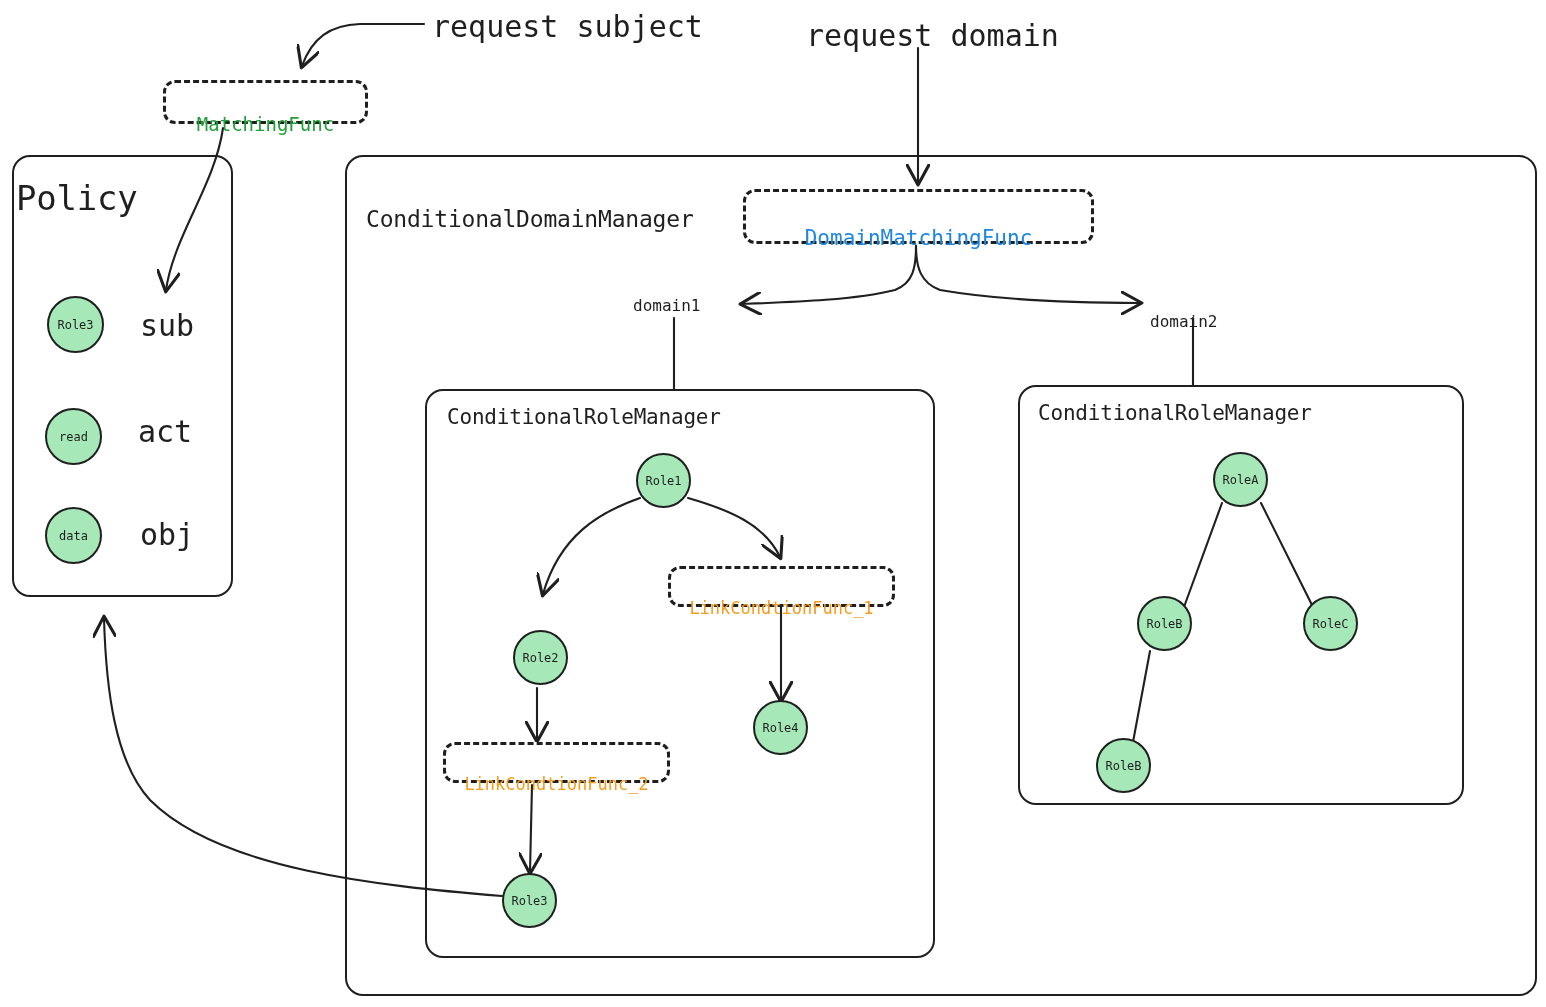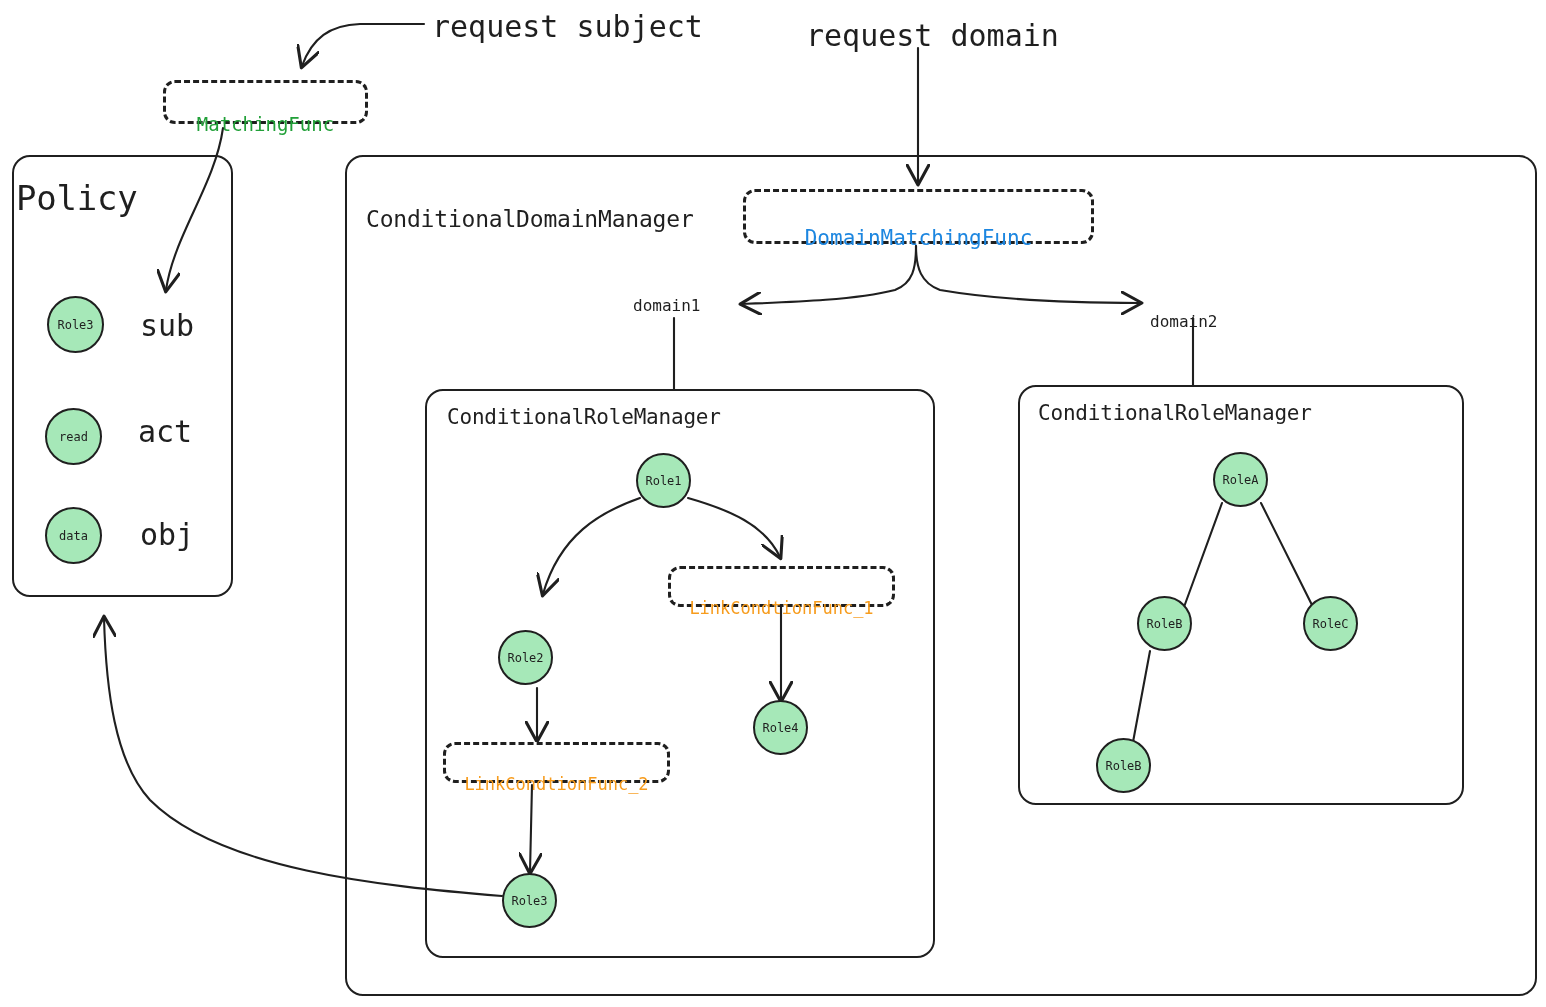--- a/index.html
+++ b/index.html
@@ -151,21 +151,21 @@
   <div class="plain-label sm-label" style="left:633px; top:296px;">domain1</div>
   <div class="plain-label sm-label" style="left:1150px; top:312px;">domain2</div>
 
   <div class="box" style="left:425px; top:389px; width:510px; height:569px;"></div>
   <div class="box-title" style="left:447px; top:405px; font-size:21px;">ConditionalRoleManager</div>
 
   <div class="circle" style="left:636px; top:453px; width:55px; height:55px;">
     <span>Role1</span>
   </div>
 
-  <div class="circle" style="left:498px; top:630px; width:55px; height:55px;text-align:right;">
+  <div class="circle" style="left:513px; top:630px; width:55px; height:55px;text-align:right;">
     <span>Role2</span>
   </div>
 
   <div class="circle" style="left:502px; top:873px; width:55px; height:55px;">
     <span>Role3</span>
   </div>
 
   <div class="circle" style="left:753px; top:700px; width:55px; height:55px;">
     <span>Role4</span>
   </div>

